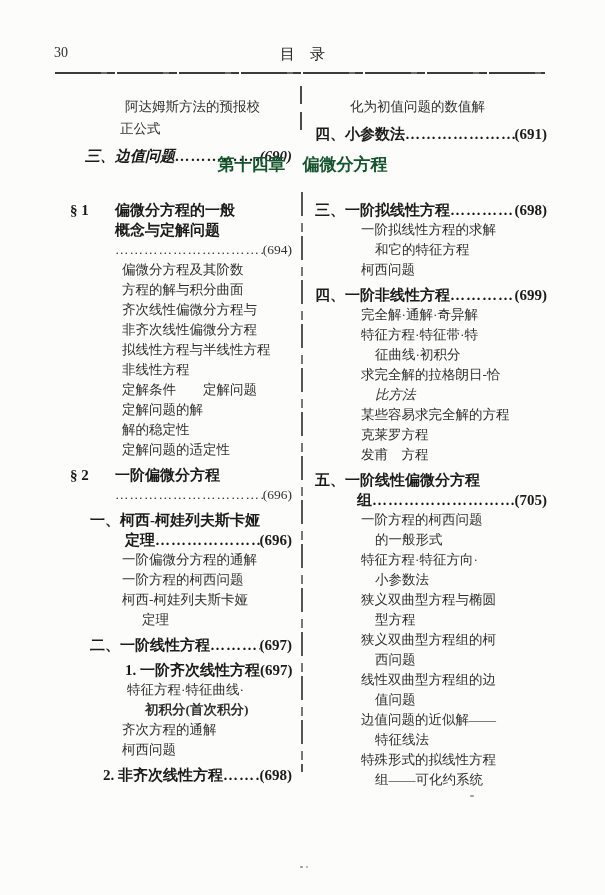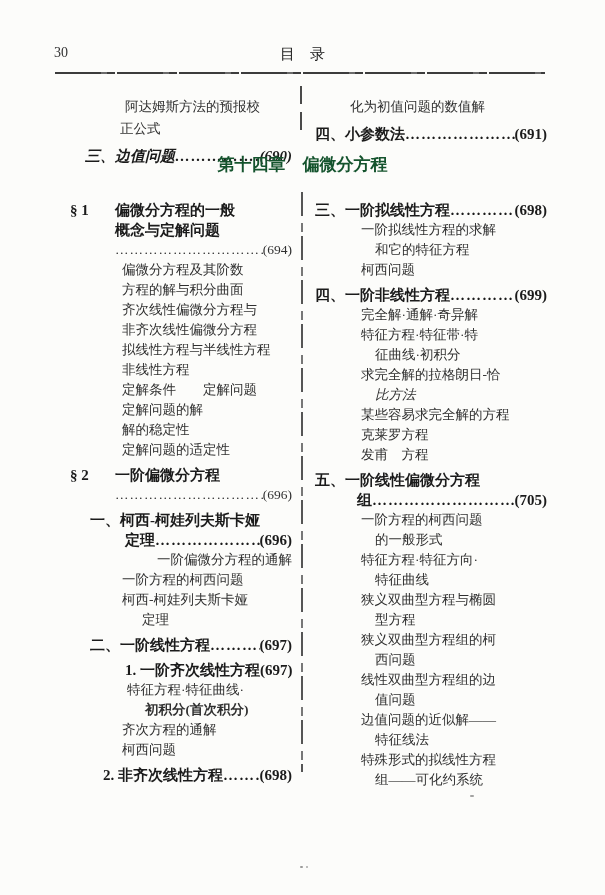--- a/index.html
+++ b/index.html
@@ -74,21 +74,21 @@
         <div class="line sub" style="padding-left: 52px;"><span class="t">拟线性方程与半线性方程</span></div>
         <div class="line sub" style="padding-left: 52px;"><span class="t">非线性方程</span></div>
         <div class="line sub" style="padding-left: 52px;"><span class="t">定解条件　　定解问题</span></div>
         <div class="line sub" style="padding-left: 52px;"><span class="t">定解问题的解</span></div>
         <div class="line sub" style="padding-left: 52px;"><span class="t">解的稳定性</span></div>
         <div class="line sub" style="padding-left: 52px;"><span class="t">定解问题的适定性</span></div>
         <div class="line section" style="padding-left: 0px;"><span class="lbl">§ 2</span><span class="t">一阶偏微分方程</span></div>
         <div class="line sub cont" style="padding-left: 45px;"><span class="t"></span><span class="dots">……………………………………</span><span class="pg">(696)</span></div>
         <div class="line item" style="padding-left: 20px;"><span class="t">一、柯西-柯娃列夫斯卡娅</span></div>
         <div class="line item cont" style="padding-left: 55px;"><span class="t">定理</span><span class="dots">………………………………</span><span class="pg">(696)</span></div>
-        <div class="line sub" style="padding-left: 52px; justify-content: flex-end;"><span class="t">一阶偏微分方程的通解</span></div>
+        <div class="line sub" style="padding-left: 52px;"><span class="t">一阶偏微分方程的通解</span></div>
         <div class="line sub" style="padding-left: 52px;"><span class="t">一阶方程的柯西问题</span></div>
         <div class="line sub" style="padding-left: 52px;"><span class="t">柯西-柯娃列夫斯卡娅</span></div>
         <div class="line sub cont" style="padding-left: 72px;"><span class="t">定理</span></div>
         <div class="line item" style="padding-left: 20px;"><span class="t">二、一阶线性方程</span><span class="dots">………………………………</span><span class="pg">(697)</span></div>
         <div class="line num" style="padding-left: 55px;"><span class="t">1. 一阶齐次线性方程</span><span class="dots">……………………………</span><span class="pg">(697)</span></div>
         <div class="line sub" style="padding-left: 57px;"><span class="t">特征方程·特征曲线·</span></div>
         <div class="line sub cont" style="padding-left: 75px; font-weight: bold;"><span class="t">初积分(首次积分)</span></div>
         <div class="line sub" style="padding-left: 52px;"><span class="t">齐次方程的通解</span></div>
         <div class="line sub" style="padding-left: 52px;"><span class="t">柯西问题</span></div>
         <div class="line num" style="padding-left: 33px;"><span class="t">2. 非齐次线性方程</span><span class="dots">……………………………</span><span class="pg">(698)</span></div>
@@ -105,21 +105,21 @@
         <div class="line sub" style="padding-left: 46px;"><span class="t">求完全解的拉格朗日-恰</span></div>
         <div class="line sub cont" style="padding-left: 60px; font-style: italic;"><span class="t">比方法</span></div>
         <div class="line sub" style="padding-left: 46px;"><span class="t">某些容易求完全解的方程</span></div>
         <div class="line sub" style="padding-left: 46px;"><span class="t">克莱罗方程</span></div>
         <div class="line sub" style="padding-left: 46px;"><span class="t">发甫　方程</span></div>
         <div class="line item" style="padding-left: 0px;"><span class="t">五、一阶线性偏微分方程</span></div>
         <div class="line item cont" style="padding-left: 42px;"><span class="t">组</span><span class="dots">……………………………………</span><span class="pg">(705)</span></div>
         <div class="line sub" style="padding-left: 46px;"><span class="t">一阶方程的柯西问题</span></div>
         <div class="line sub cont" style="padding-left: 60px;"><span class="t">的一般形式</span></div>
         <div class="line sub" style="padding-left: 46px;"><span class="t">特征方程·特征方向·</span></div>
-        <div class="line sub cont" style="padding-left: 60px;"><span class="t">特征曲线</span></div>
+        <div class="line sub cont" style="padding-left: 60px;"><span class="t">小参数法</span></div>
         <div class="line sub" style="padding-left: 46px;"><span class="t">狭义双曲型方程与椭圆</span></div>
         <div class="line sub cont" style="padding-left: 60px; text-align: center;"><span class="t">型方程</span></div>
         <div class="line sub" style="padding-left: 46px;"><span class="t">狭义双曲型方程组的柯</span></div>
         <div class="line sub cont" style="padding-left: 60px;"><span class="t">西问题</span></div>
         <div class="line sub" style="padding-left: 46px;"><span class="t">线性双曲型方程组的边</span></div>
         <div class="line sub cont" style="padding-left: 60px;"><span class="t">值问题</span></div>
         <div class="line sub" style="padding-left: 46px;"><span class="t">边值问题的近似解——</span></div>
         <div class="line sub cont" style="padding-left: 60px;"><span class="t">特征线法</span></div>
         <div class="line sub" style="padding-left: 46px;"><span class="t">特殊形式的拟线性方程</span></div>
         <div class="line sub cont" style="padding-left: 60px;"><span class="t">组——可化约系统</span></div>

